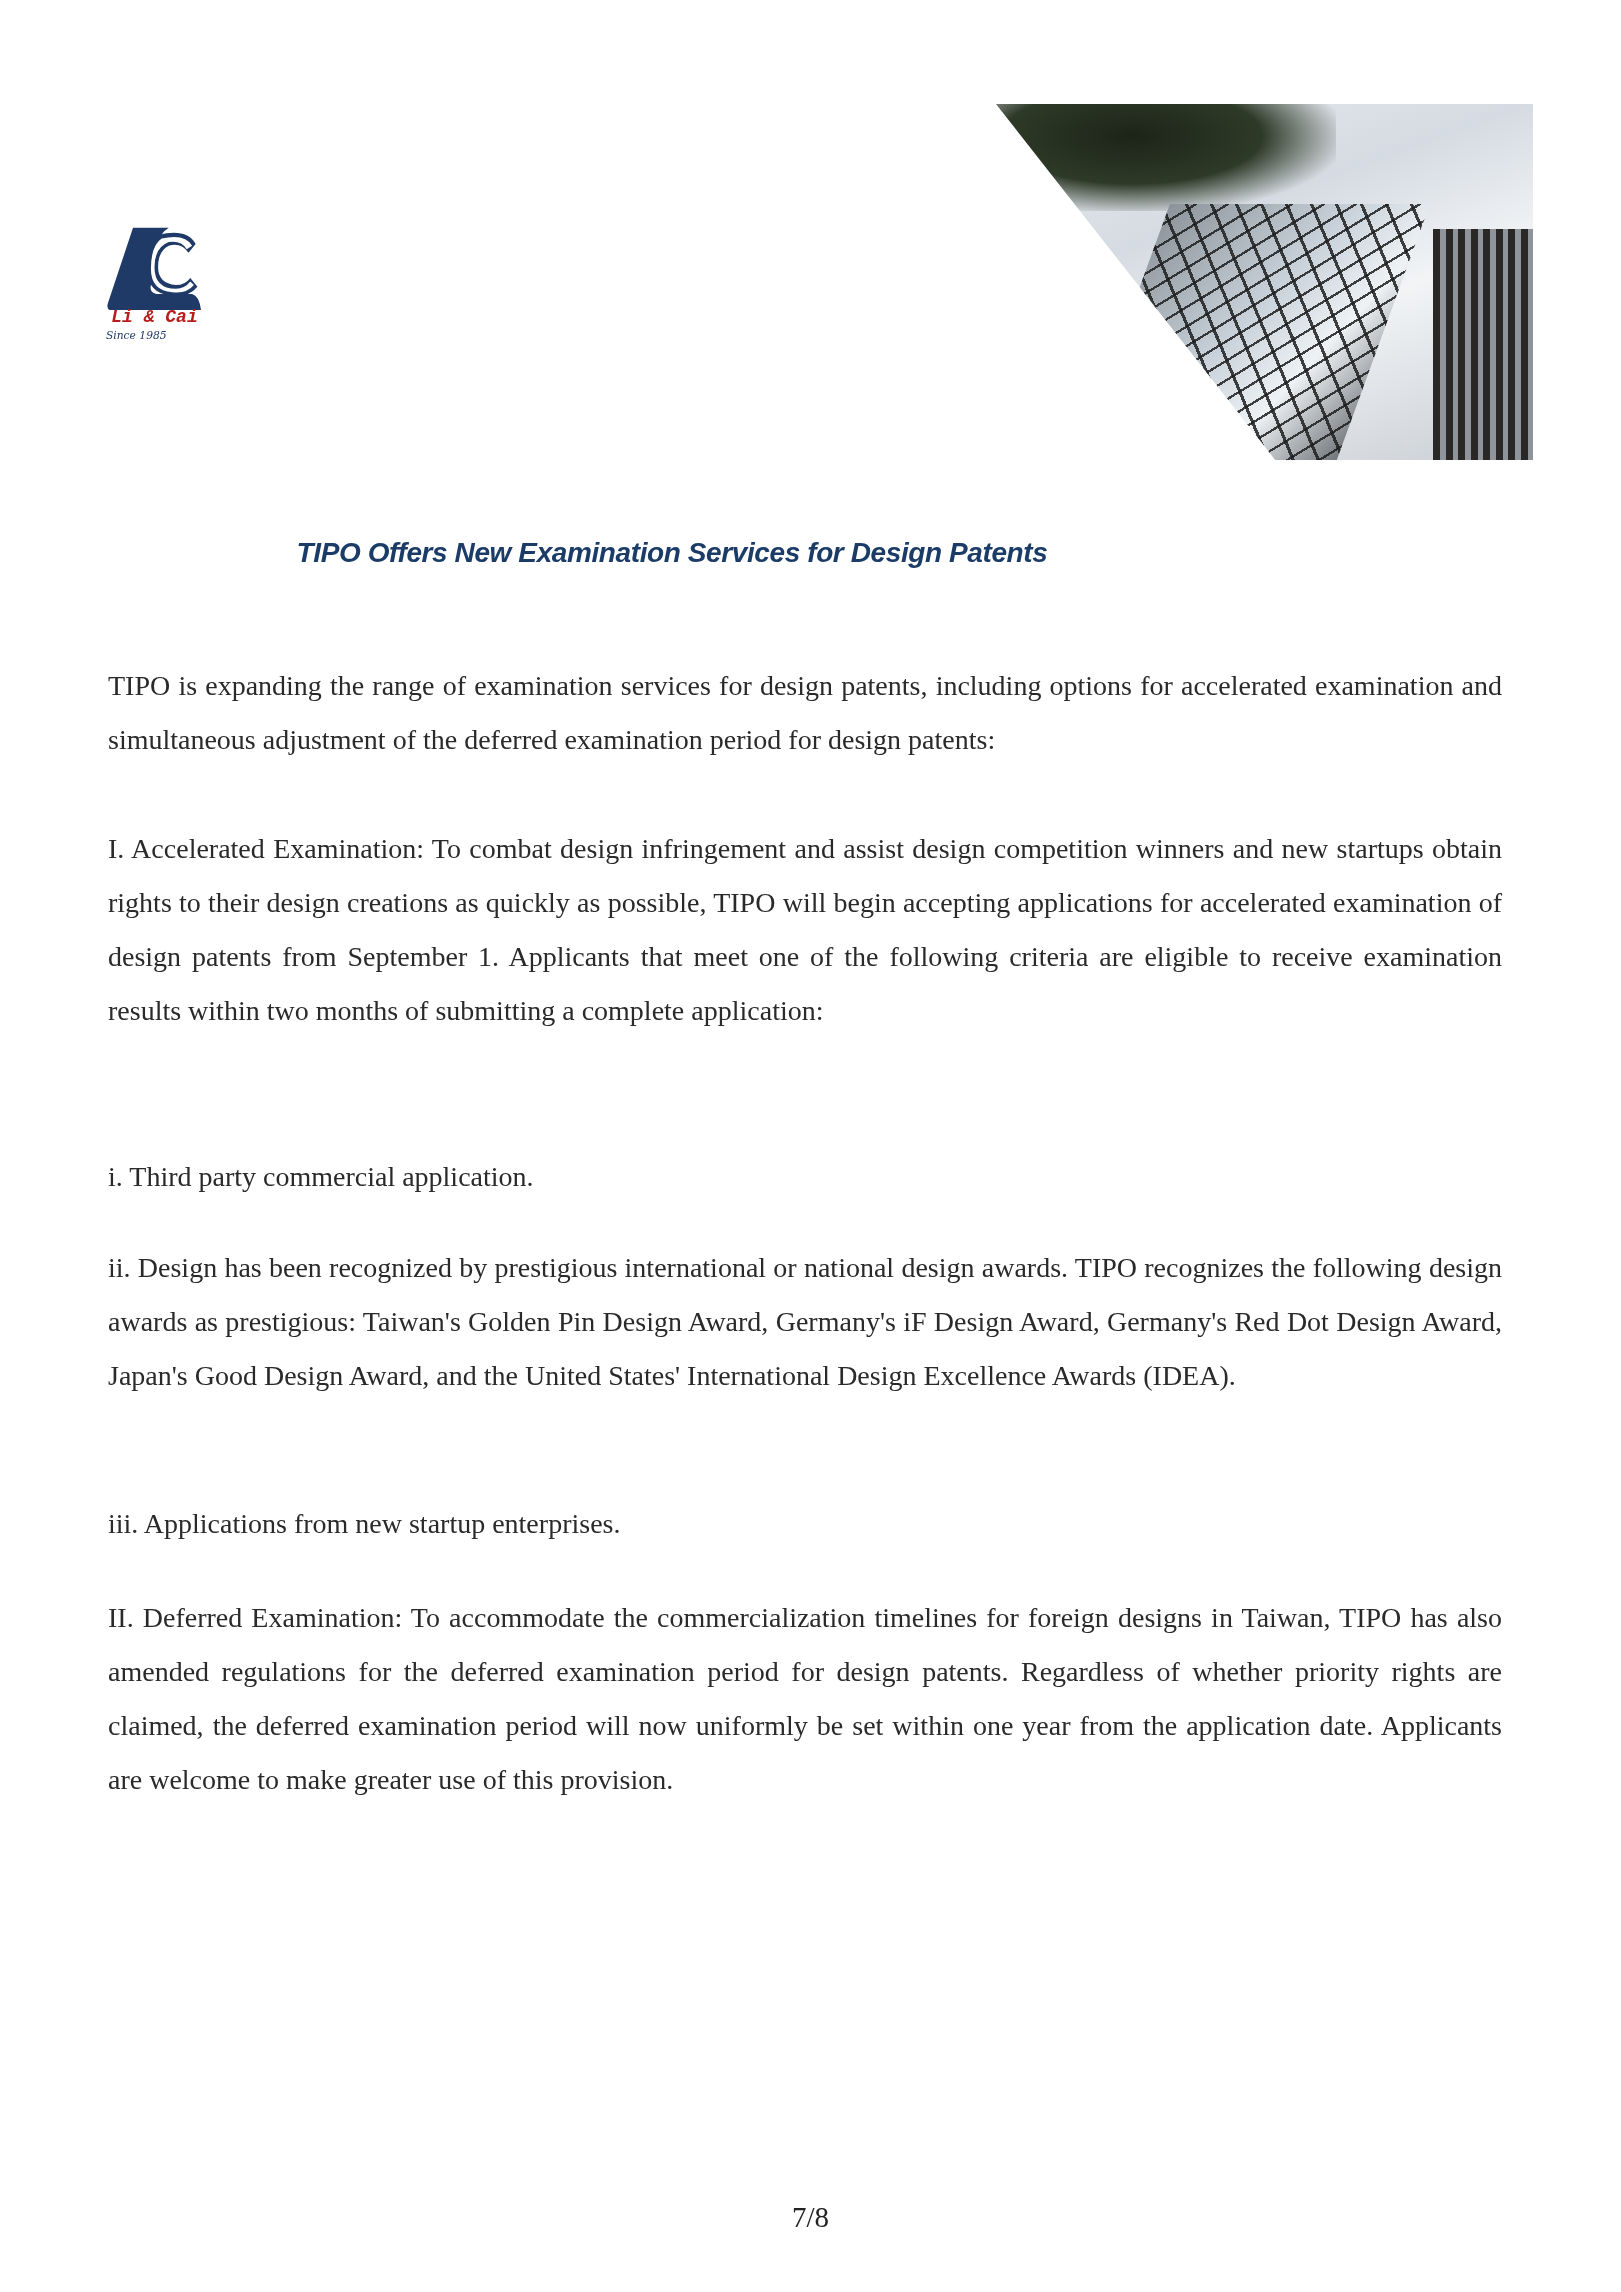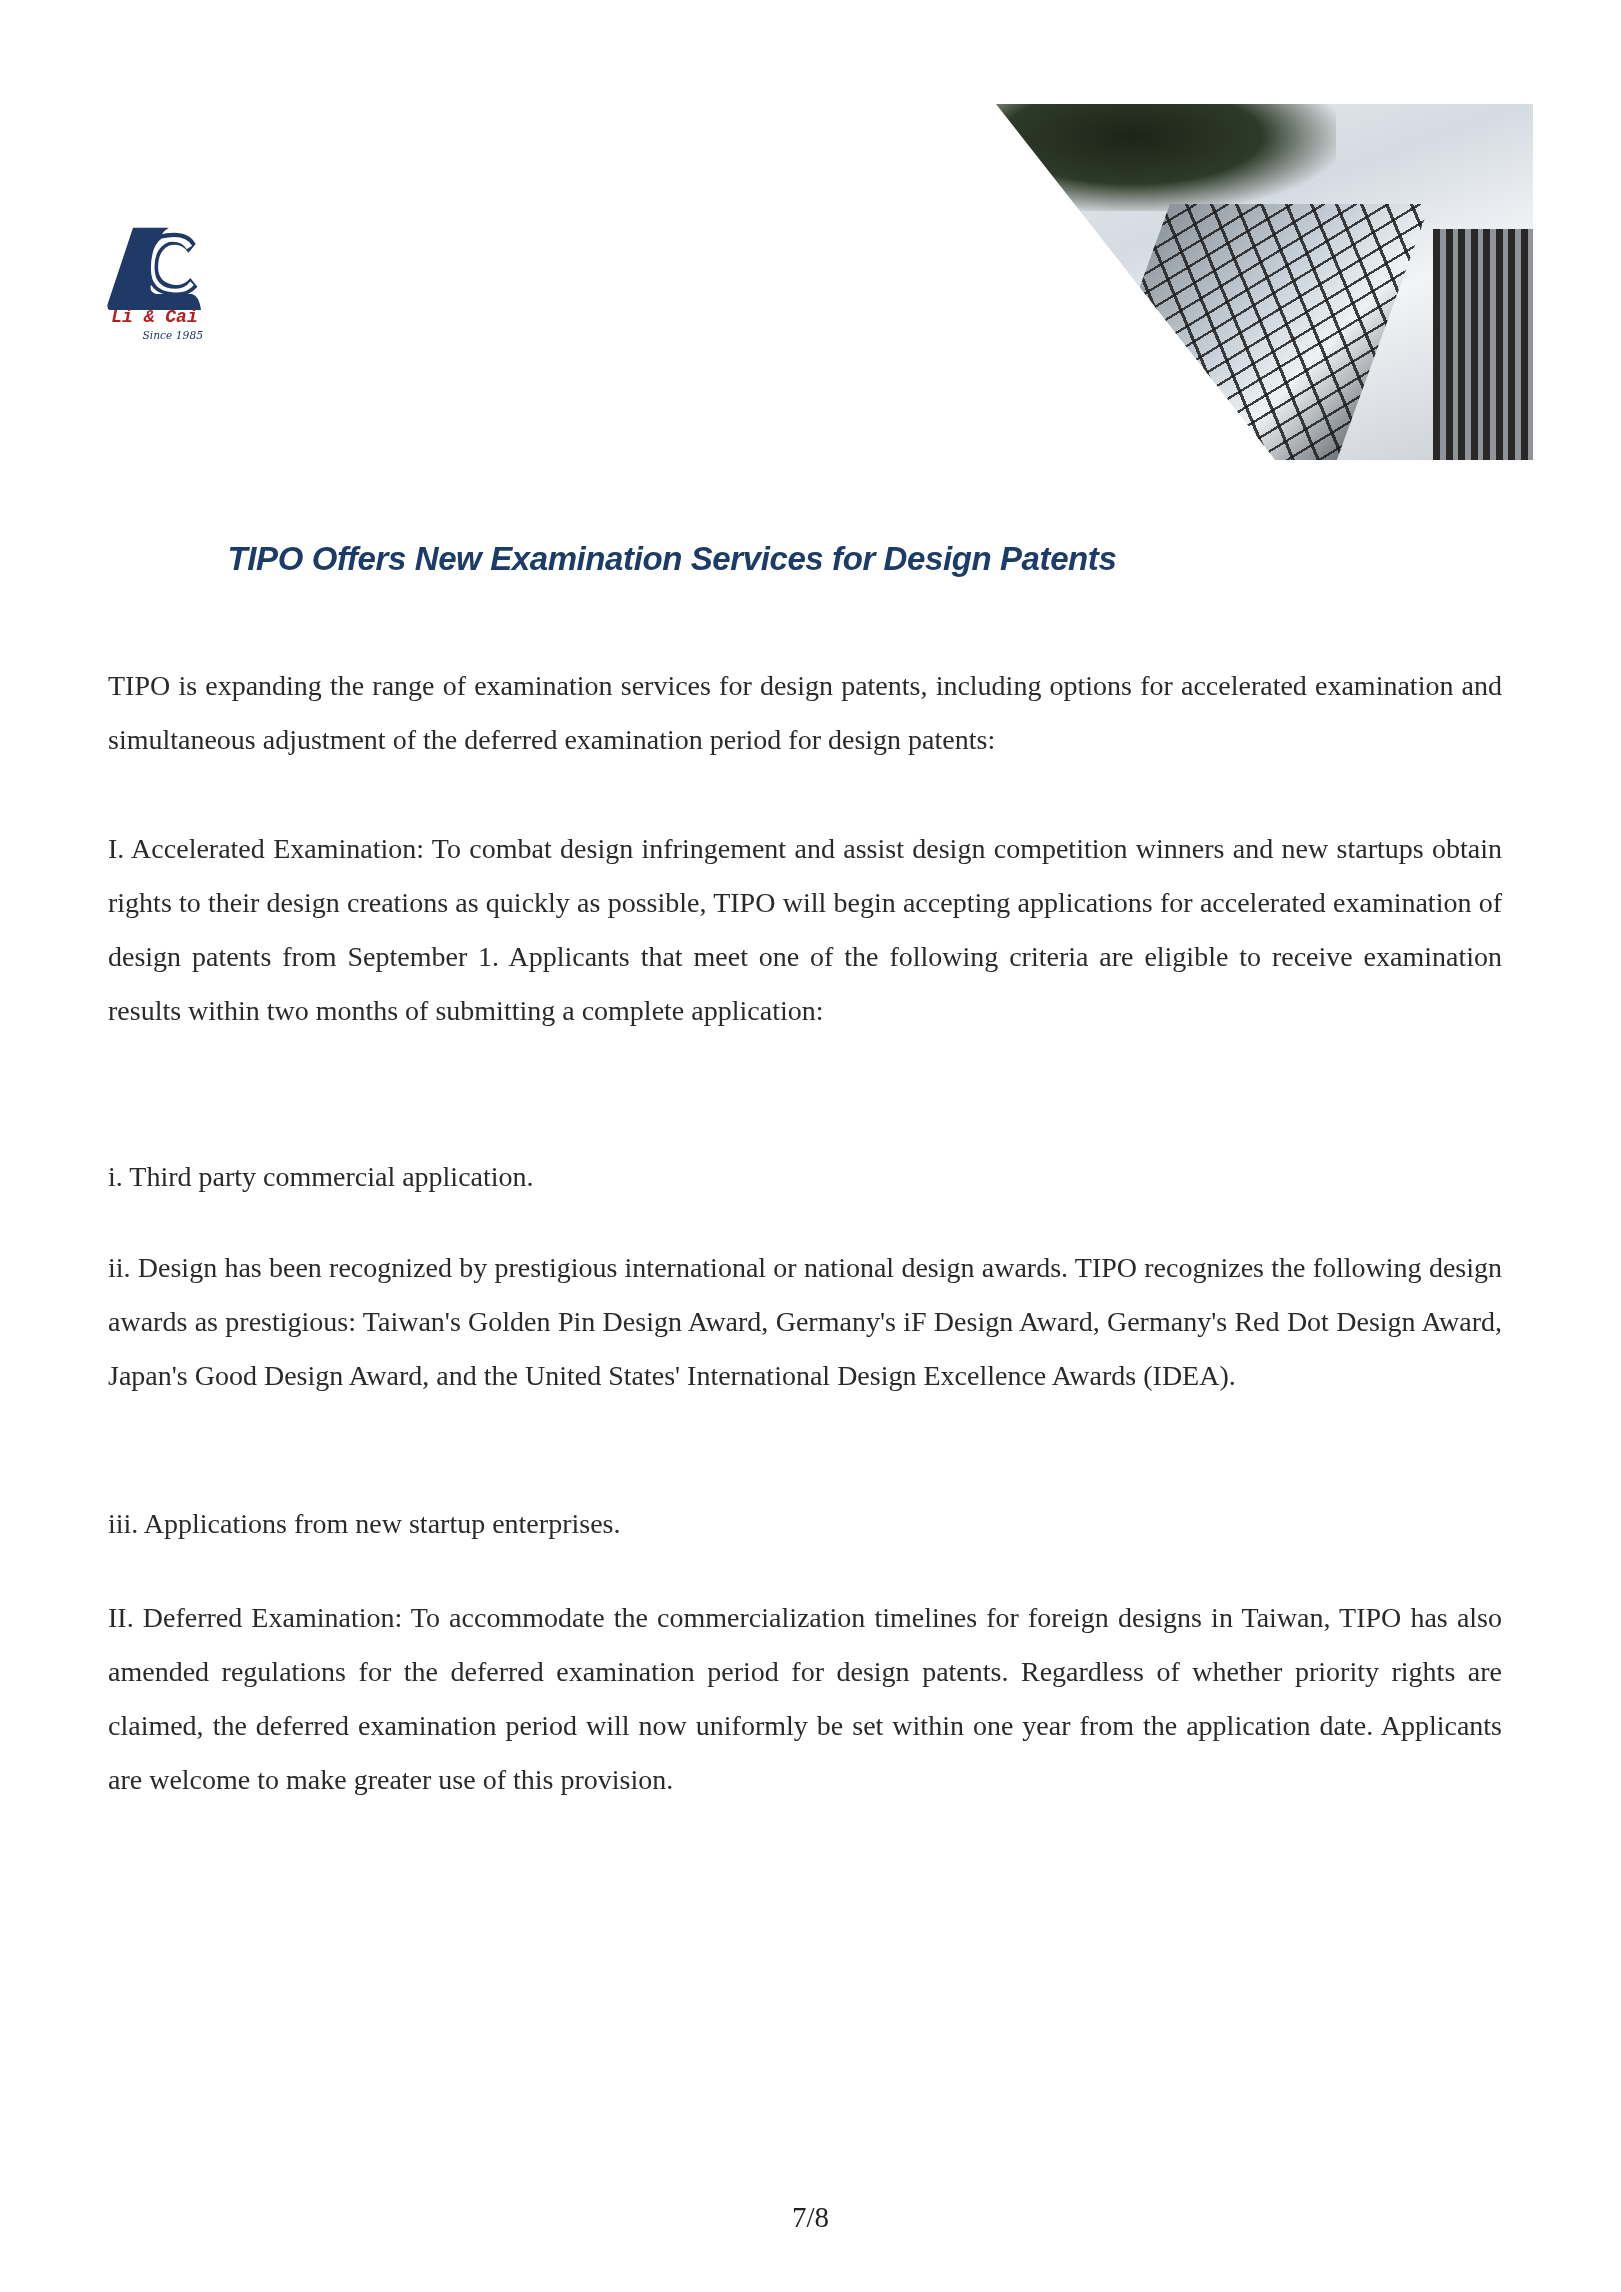--- a/index.html
+++ b/index.html
@@ -3,21 +3,21 @@
   <meta charset="utf-8">
   <style>
     html, body { margin: 0; padding: 0; background: #ffffff; }
     body { width: 1621px; height: 2293px; position: relative; overflow: hidden; font-family: "Liberation Serif", serif; color: #222; }
 
     
     .header { position: absolute; left: 0; top: 0; width: 1621px; height: 466px; }
     .logo { position: absolute; left: 106px; top: 226px; width: 97px; height: 125px; }
     .logo-mark { position: absolute; left: 0; top: 0; width: 97px; height: 85px; }
     .logo-script { position: absolute; left: 0; top: 82px; width: 97px; text-align: center; font-family: Liberation Mono, monospace; font-style: italic; font-weight: bold; font-size: 18px; color: #b91c1c; line-height: 19.7px; }
-    .logo-since { position: absolute; left: 0; top: 104px; width: 97px; text-align: right; font-family: "DejaVu Serif", serif; font-style: italic; font-size: 10.7px; color: #1f3a66; line-height: 12.5px; }
+    .logo-since { position: absolute; left: 0; top: 104px; width: 97px; text-align: left; font-family: "DejaVu Serif", serif; font-style: italic; font-size: 10.7px; color: #1f3a66; line-height: 12.5px; }
     .firm-lines { position: absolute; left: 213px; top: 236px; }
     .firm-line { font-family: "Liberation Sans", sans-serif; font-weight: bold; font-size: 29px; color: #1a1a1a; line-height: 41px; white-space: nowrap; letter-spacing: -0.3px; }
     .firm-line .zh { font-family: "DejaVu Serif", serif; font-weight: bold; font-size: 27px; }
     .firm-line.spaced .zh { letter-spacing: 10.7px; }
 
     .photo { position: absolute; left: 996px; top: 104px; width: 537px; height: 356px; overflow: hidden;
       clip-path: polygon(0 0, 100% 0, 100% 100%, 52% 100%); }
     .photo .sky { position: absolute; inset: 0; background: linear-gradient(160deg, #e9edf1 0%, #d5dbe2 35%, #f2f4f6 60%, #c9ced4 100%); }
     .photo .tree { position: absolute; left: 0; top: 0; width: 340px; height: 107px; background: radial-gradient(ellipse at 40% 30%, #1c2418 0%, #2e3a28 45%, rgba(40,50,35,0.0) 75%); }
     .photo .tower { position: absolute; left: 125px; top: 100px; width: 260px; height: 269px;
@@ -25,21 +25,21 @@
         repeating-linear-gradient(52deg, rgba(30,30,30,0.85) 0 2.7px, transparent 2.7px 19.7px),
         repeating-linear-gradient(-38deg, rgba(30,30,30,0.85) 0 2.7px, transparent 2.7px 19.7px),
         linear-gradient(120deg, #8c939b 0%, #c9d2da 45%, #eef2f5 70%, #6a6f74 100%);
       transform: skewX(-20deg); }
     .photo .tower2 { position: absolute; left: 437px; top: 125px; width: 100px; height: 242px;
       background:
         repeating-linear-gradient(90deg, #2a2826 0 7.2px, #8e9499 7.2px 12.5px),
         #2f2c29; }
 
     
-    .title { position: absolute; left: 0; top: 518px; width: 1344px; text-align: center; font-family: "Liberation Sans", sans-serif; font-style: italic; font-weight: bold; font-size: 33px; color: #1c3c68; letter-spacing: -0.4px; }
+    .title { position: absolute; left: 0; top: 518px; width: 1344px; text-align: center; font-family: "Liberation Sans", sans-serif; font-style: italic; font-weight: bold; font-size: 28px; color: #1c3c68; letter-spacing: -0.4px; }
     .para { font-size: 28px; line-height: 54px; text-align: justify; margin: 0; color: #2a2a2a; }
     .p-intro { position: absolute; left: 108px; top: 659px; width: 1394px; }
     .p-I { position: absolute; left: 108px; top: 822px; width: 1394px; }
     .p-i { position: absolute; left: 108px; top: 1150px; width: 1394px; }
     .p-ii { position: absolute; left: 108px; top: 1241px; width: 1394px; }
     .p-iii { position: absolute; left: 108px; top: 1497px; width: 1394px; }
     .p-II { position: absolute; left: 108px; top: 1591px; width: 1394px; }
 
     .page-num { position: absolute; left: 0; top: 2201px; width: 1621px; text-align: center; font-size: 29px; color: #222; }
   </style>

